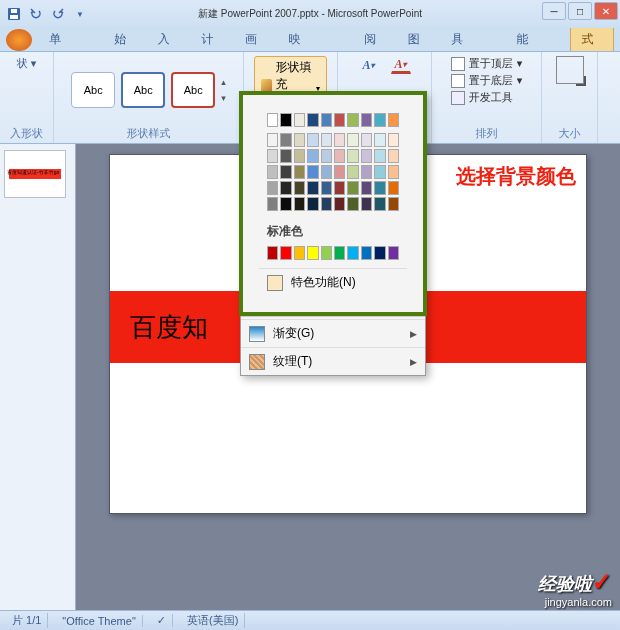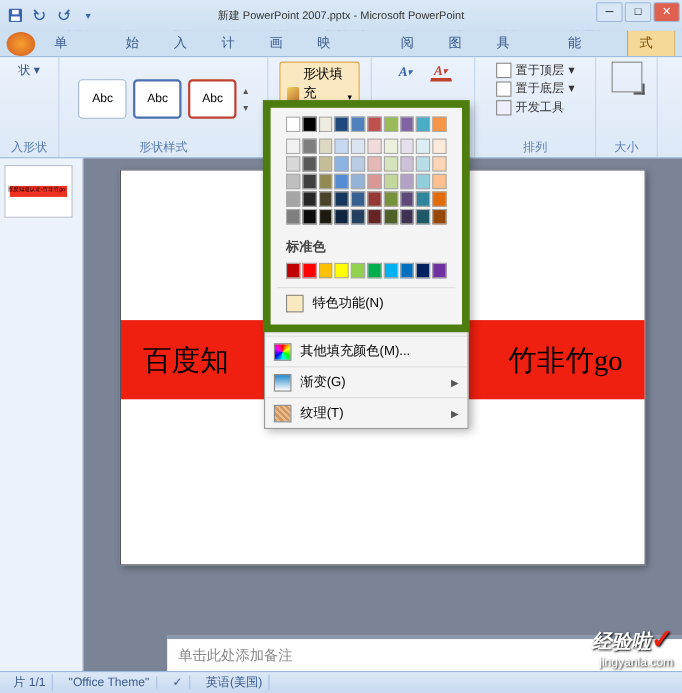--- a/index.html
+++ b/index.html
@@ -46,21 +46,21 @@
 .sb-right { margin-left: auto; display: flex; align-items: center; gap: 6px; }
 .view-btn { width: 16px; height: 14px; border: 1px solid #7a94c0; background: #eaf2fb; }
 .view-btn.active { background: #f8c860; }
 .zoom-slider { width: 70px; height: 4px; background: #b0c4de; position: relative; }
 .zoom-thumb { position: absolute; left: 32px; top: -3px; width: 8px; height: 10px; background: #eaf2fb; border: 1px solid #7a94c0; }
 .dropdown { position: absolute; top: 92px; left: 240px; width: 186px; background: #f4f4f4; border: 1px solid #9a9a9a; box-shadow: 3px 3px 8px rgba(0,0,0,0.3); z-index: 100; font-size: 12px; }
 .dd-section-label { padding: 4px 8px; font-weight: bold; color: #444; font-size: 12px; }
 .color-grid { padding: 2px 8px 6px; }
 .color-row { display: flex; gap: 2px; margin-bottom: 2px; }
 .swatch { width: 14px; height: 14px; border: 1px solid #aaa; }
-.redframe { border: 7px solid #4d7c0f; margin: -2px; padding: 6px; }
+.redframe { border: 4px solid #4d7c0f; margin: -2px; padding: 16px; }
 .dd-item { display: flex; align-items: center; gap: 8px; padding: 5px 8px; border-top: 1px solid #ddd; }
 .dd-icon { width: 16px; height: 16px; border: 1px solid #888; background: #fff; display: flex; align-items: center; justify-content: center; font-size: 10px; }
 .watermark { position: absolute; right: 8px; bottom: 22px; color: #fff; font-size: 11px; text-shadow: 1px 1px 2px #000; z-index: 200; text-align: right; }
 .watermark .big { font-size: 18px; font-weight: bold; font-style: italic; }
 .watermark .check { color: #f02010; font-size: 24px; font-weight: bold; }
 .dd-sep { height: 1px; background: #ccc; margin: 2px 0; }
 .arrow { font-size: 9px; color: #555; margin-left: auto; }
 .font-group { display: flex; flex-direction: column; gap: 3px; }
 .font-row { display: flex; gap: 2px; align-items: center; }
 .fbtn { width: 20px; height: 18px; border: 1px solid transparent; display: flex; align-items: center; justify-content: center; font-size: 12px; font-family: "Times New Roman", serif; font-style: italic; font-weight: bold; }
@@ -172,28 +172,25 @@
 
 <div class="workarea">
   <div class="thumbpanel">
     <div class="thumb">
       <div class="thumb-red"></div>
       <div class="thumb-txt">百度知道认证-竹非竹go</div>
     </div>
   </div>
   <div class="slide-area">
     <div class="slide">
+      <div class="annot">选择背景颜色</div>
       <div class="red-box">
         <span class="red-text">百度知</span>
         <span style="flex:1"></span>
-        <span class="red-text">竹非竹go</span>
-      </div>
-    </div>
-    <div class="notes">
-      <span>单击此处添加备注</span>
+      </div>
     </div>
   </div>
 </div>
 
 <div class="dropdown">
   <div class="redframe">
     <div class="color-grid">
       <div class="color-row" id="theme-row-main">
           <div class="swatch" style="background: rgb(255, 255, 255);"></div>
           <div class="swatch" style="background: rgb(0, 0, 0);"></div>
@@ -285,24 +282,20 @@
           <div class="swatch" style="background: rgb(112, 48, 160);"></div>
         </div>
       </div>
     <div class="dd-item">
       <div class="dd-icon" style="background:#fae8c0"></div>
       <span>特色功能(N)</span>
     </div>
   </div>
   <div class="dd-sep"></div>
   <div class="dd-item">
-    <div class="dd-icon" style="background:conic-gradient(red,yellow,lime,cyan,blue,magenta,red)"></div>
-    <span>其他填充颜色(M)...</span>
-  </div>
-  <div class="dd-item">
     <div class="dd-icon" style="background:linear-gradient(#28c,#fff)"></div>
     <span>渐变(G)</span>
     <span class="arrow">▶</span>
   </div>
   <div class="dd-item">
     <div class="dd-icon" style="background:repeating-linear-gradient(45deg,#c96,#c96 2px,#eb8 2px,#eb8 4px)"></div>
     <span>纹理(T)</span>
     <span class="arrow">▶</span>
   </div>
 </div>

